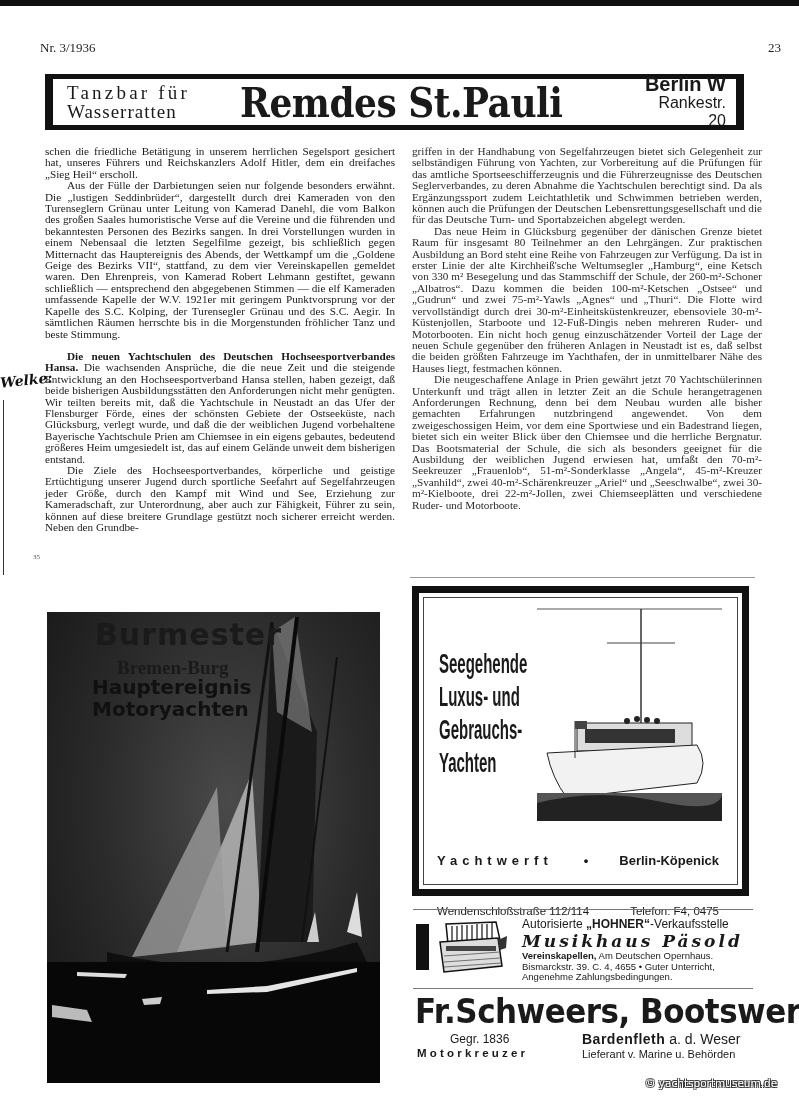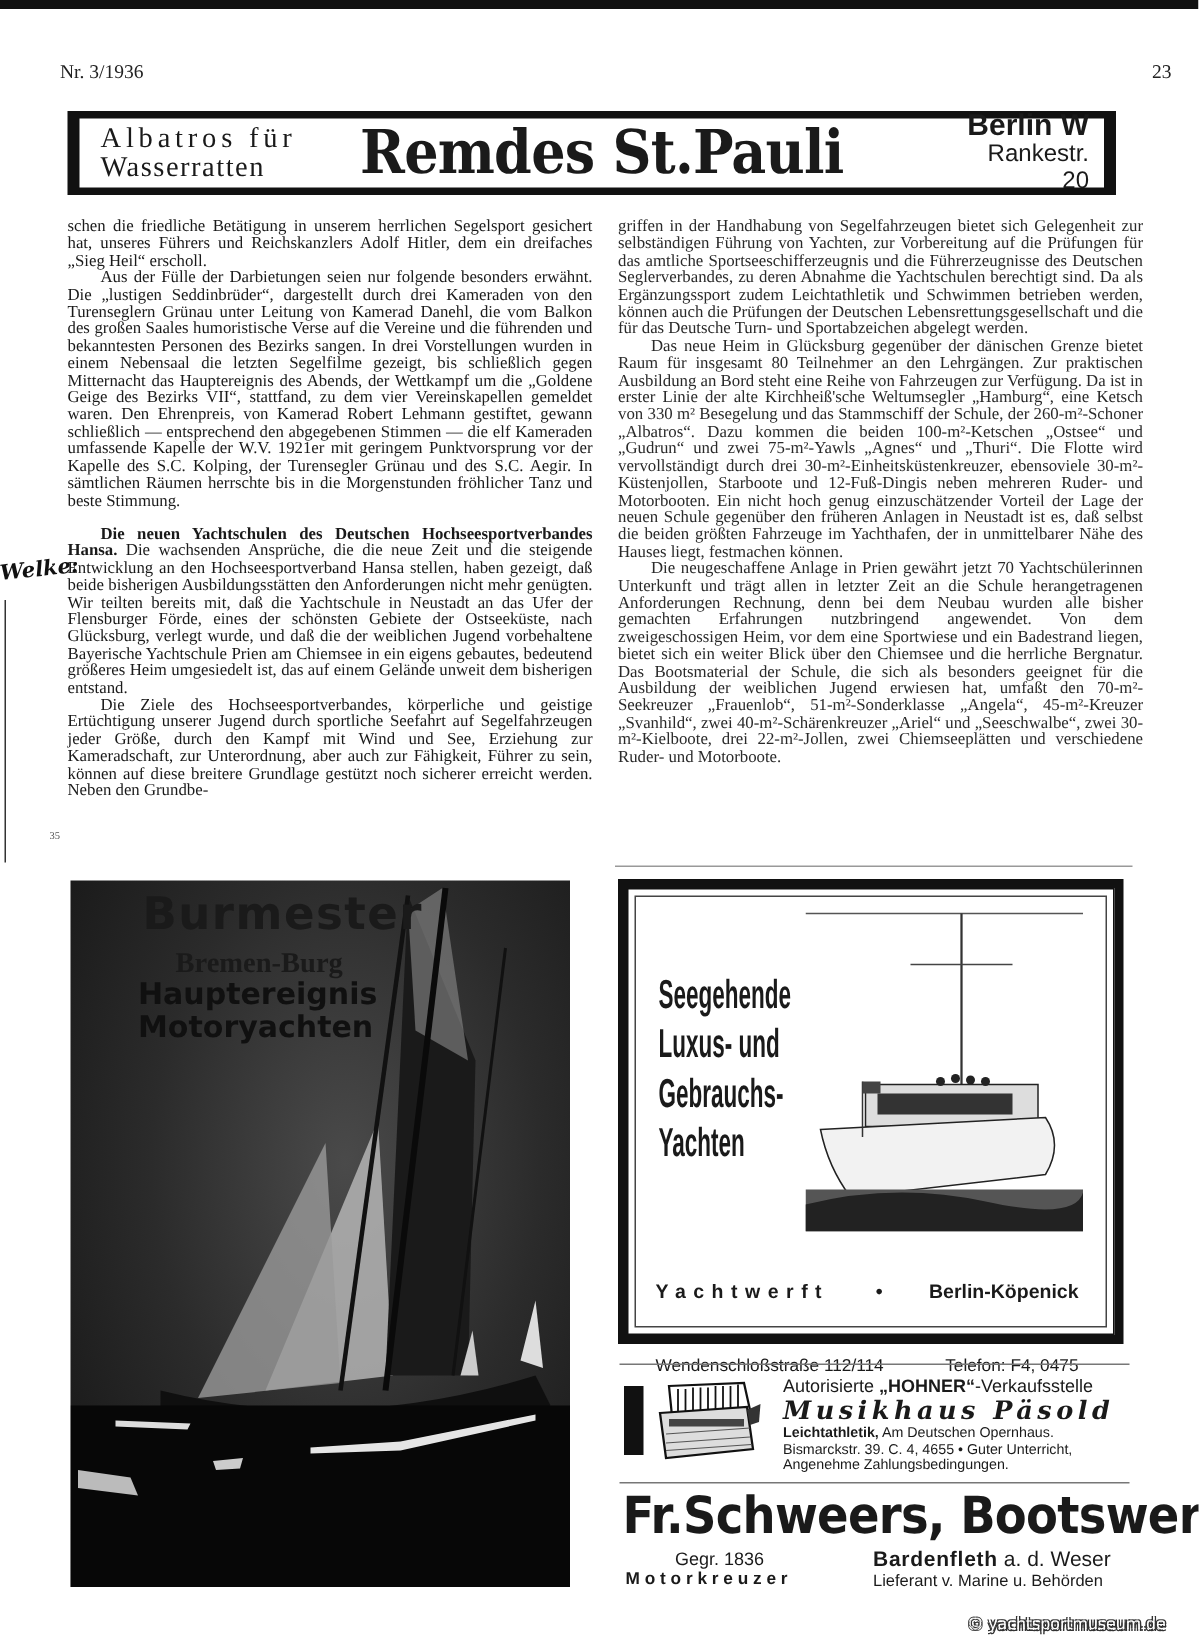--- a/index.html
+++ b/index.html
@@ -20,21 +20,21 @@
   .col.left { left: 45px; }
   .col.right { left: 412px; color: #2a2a2a; }
   .col p { margin: 0; text-indent: 22px; }
   .col p.first { text-indent: 0; }
   .col p.gap { margin-top: 11px; }
   .col b { font-weight: bold; }
   .margin-note { position: absolute; left: 0; top: 372px; font-family: "DejaVu Serif", serif; font-style: italic; font-weight: bold; font-size: 14px; transform: rotate(-6deg); color: #111; }
   .margin-line { position: absolute; left: 3px; top: 400px; width: 1px; height: 175px; background: #333; }
   .margin-mark { position: absolute; left: 33px; top: 553px; font-size: 7px; color: #555; }
   .rule { position: absolute; left: 410px; top: 577px; width: 345px; height: 1px; background: #999; }
-  .ad-left { position: absolute; left: 47px; top: 587px; width: 333px; height: 471px; background: radial-gradient(ellipse at 55% 40%, #4a4a4a 0%, #2b2b2b 50%, #141414 100%); overflow: hidden; }
+  .ad-left { position: absolute; left: 47px; top: 612px; width: 333px; height: 471px; background: radial-gradient(ellipse at 55% 40%, #4a4a4a 0%, #2b2b2b 50%, #141414 100%); overflow: hidden; }
   .ad-left .t1 { position: absolute; left: 48px; top: 5px; font-family: "DejaVu Sans", sans-serif; font-weight: bold; font-size: 30px; color: #1a1a1a; letter-spacing: 1px; }
   .ad-left .t2 { position: absolute; left: 70px; top: 45px; font-family: Liberation Serif, serif; font-weight: bold; font-size: 19px; color: #1a1a1a; }
   .ad-left .t3 { position: absolute; left: 45px; top: 64px; font-family: "DejaVu Sans", sans-serif; font-weight: bold; font-size: 20px; color: #101010; line-height: 22px; }
   .ad-left svg { position: absolute; left: 0; top: 0; }
   .ad-right { position: absolute; left: 412px; top: 586px; width: 337px; height: 310px; background: #111; }
   .ad-right-inner { position: absolute; left: 6px; top: 6px; right: 6px; bottom: 6px; background: #fff; border: 1px solid #111; }
   .ad-right-frame { position: absolute; left: 4px; top: 4px; right: 4px; bottom: 4px; border: 1px solid #444; }
   .ar-slogan { position: absolute; left: 20px; top: 55px; font-family: "Liberation Sans", sans-serif; font-weight: bold; font-size: 20px; line-height: 33px; transform: scaleX(0.75); transform-origin: left; width: 180px; }
   .ar-slogan div { transform: scaleY(1.35); }
   .ar-photo { position: absolute; left: 118px; top: 10px; width: 185px; height: 218px; }
@@ -64,21 +64,21 @@
 <body>
 
 <div class="topbar"></div>
 
 <div class="hdr left">Nr. 3/1936</div>
 <div class="hdr right">23</div>
 
 <div class="banner">
   <div class="banner-inner">
     <div class="b-left">
-      <div class="l1">Albatros für</div>
+      <div class="l1">Tanzbar für</div>
       <div>Wasserratten</div>
     </div>
     <div class="b-mid">Remdes St.Pauli</div>
     <div class="b-right">
       <div class="r1">Berlin W</div>
       <div class="r2">Rankestr. 20</div>
     </div>
   </div>
 </div>
 
@@ -185,21 +185,21 @@
   <g stroke="#555" stroke-width="0.8">
       <line x1="6" y1="36" x2="62" y2="32"></line>
       <line x1="6" y1="42" x2="62" y2="38"></line>
       <line x1="6" y1="47" x2="63" y2="43"></line>
     </g>
   <path d="M60,20 L69,16 L68,28 L62,30 Z" fill="#333"></path>
 </svg>
 <div class="hohner-text">
   <div class="h1"><span>Autorisierte </span><b>„HOHNER“</b><span>-Verkaufsstelle</span></div>
   <div class="h2">Musikhaus Päsold</div>
-  <div class="h3"><b>Leichtathletik,</b><span> Am Deutschen Opernhaus.</span></div>
+  <div class="h3"><b>Vereinskapellen,</b><span> Am Deutschen Opernhaus.</span></div>
   <div class="h3">Bismarckstr. 39. C. 4, 4655 • Guter Unterricht,</div>
   <div class="h3">Angenehme Zahlungsbedingungen.</div>
 </div>
 
 <div class="rule3"></div>
 
 <div class="schweers">Fr.Schweers, Bootswerft</div>
 <div class="sch-l1">Gegr. 1836</div>
 <div class="sch-l2">Motorkreuzer</div>
 <div class="sch-r1"><b>Bardenfleth</b><span> a. d. Weser</span></div>

